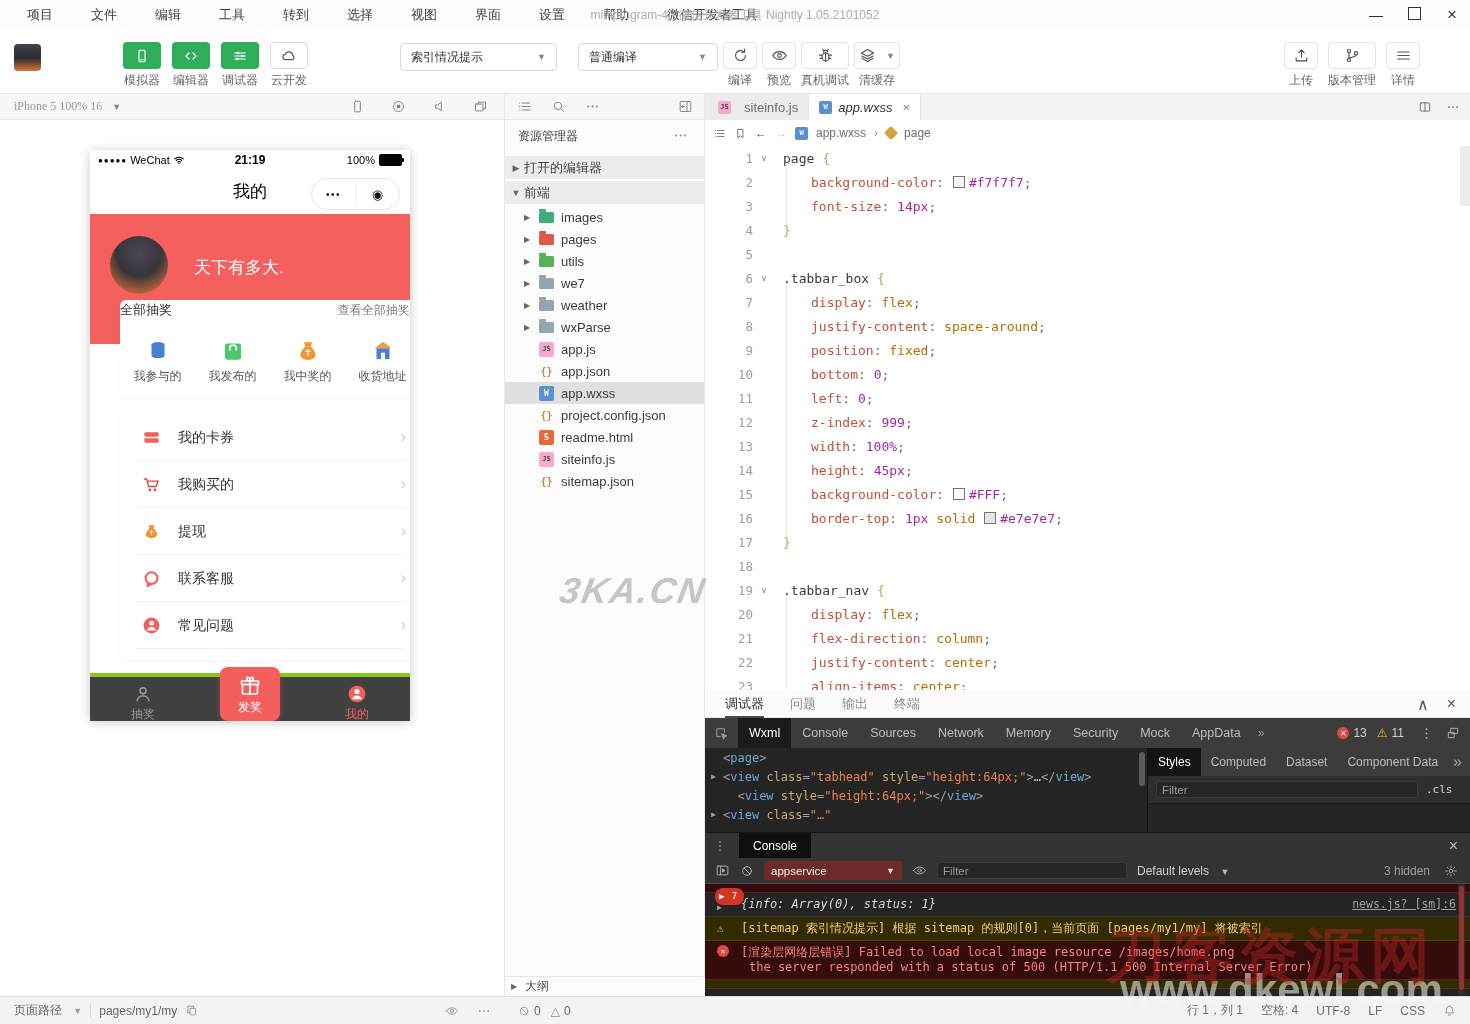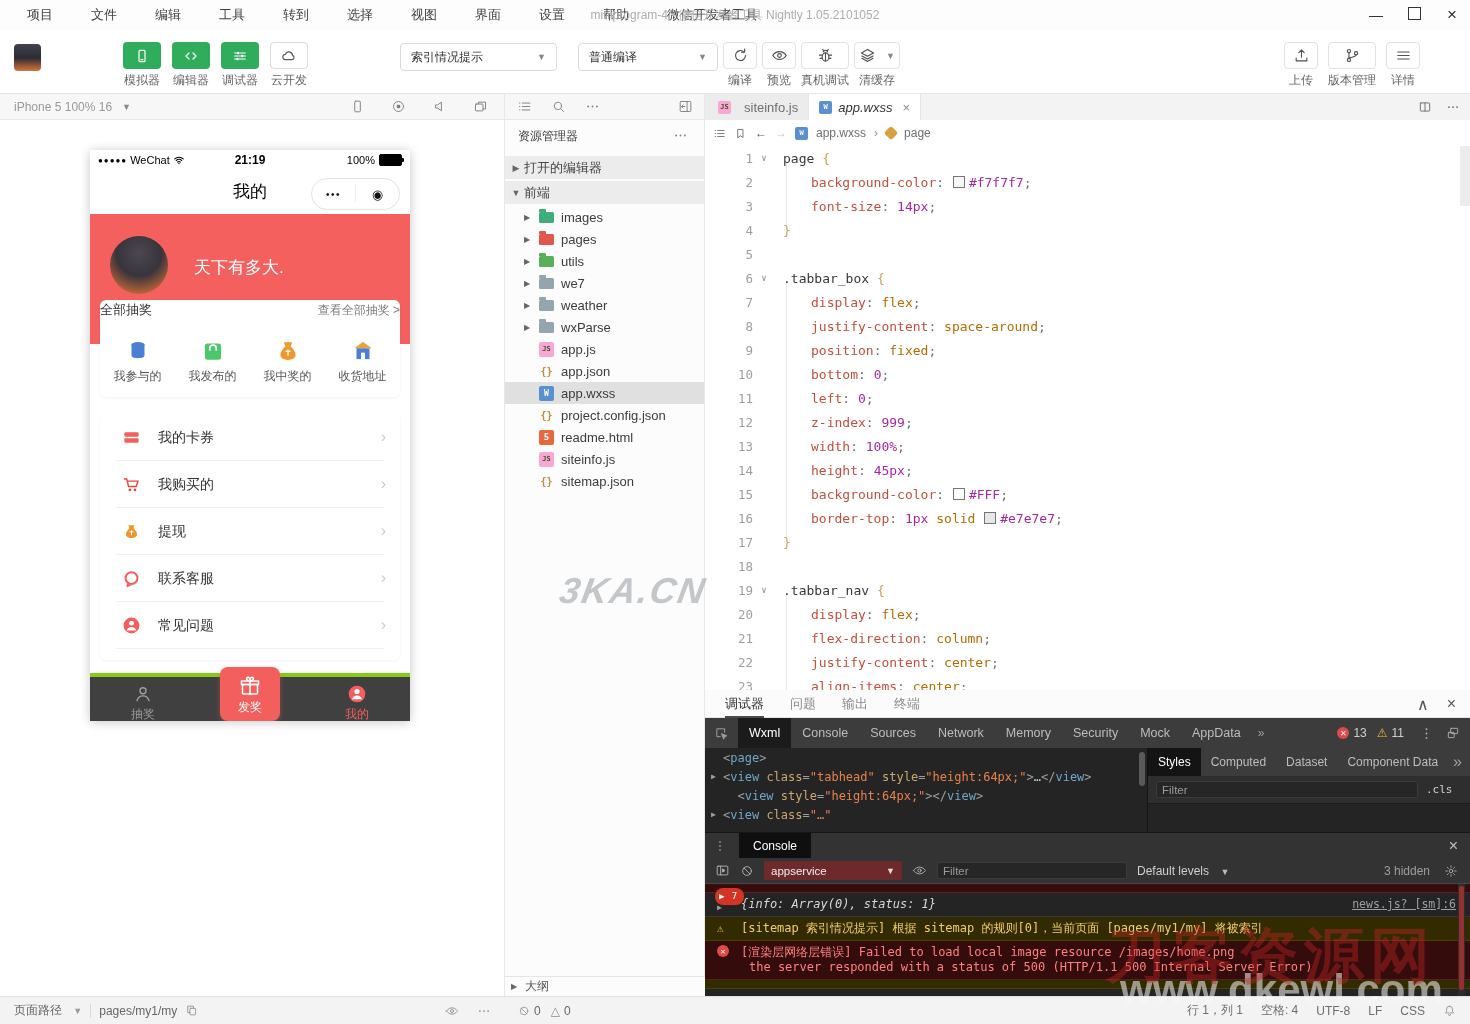--- a/index.html
+++ b/index.html
@@ -34,21 +34,21 @@
           display:flex;align-items:center;padding:0 10px;box-sizing:border-box;justify-content:space-between;}
   .caret{color:#888;font-size:9px;margin-left:8px;}
   #actions{left:723px;top:12px;gap:5px;}
   .act{text-align:center;}
   .act .box{height:27px;min-width:34px;border:1px solid #e2e2e2;border-radius:4px;display:flex;align-items:center;justify-content:center;gap:2px;padding:0 4px;box-sizing:border-box;}
   .act .lbl{font-size:12px;color:#666;margin-top:3px;white-space:nowrap;}
   #rightActs{left:1284px;top:12px;gap:10px;}
 
   
   #simStrip{left:0;top:94px;width:505px;height:26px;background:#f7f7f7;border-bottom:1px solid #e8e8e8;border-right:1px solid #e8e8e8;box-sizing:border-box;}
-  #simDevice{left:14px;top:0;height:25px;font-size:12px;color:#9a9a9a;gap:2px;}
+  #simDevice{left:14px;top:0;height:25px;font-size:12px;color:#9a9a9a;gap:2px;font-family:Liberation Serif, serif;}
   #simIcons{right:16px;top:0;height:25px;gap:26px;color:#7f7f7f;}
   #explStrip{left:505px;top:94px;width:200px;height:26px;background:#f7f7f7;border-bottom:1px solid #e8e8e8;border-right:1px solid #e8e8e8;box-sizing:border-box;}
   #explIcons{left:12px;top:0;height:25px;gap:19px;color:#7f7f7f;width:176px;}
 
   
   #simBody{left:0;top:120px;width:505px;height:876px;background:#fff;border-right:1px solid #e8e8e8;box-sizing:border-box;}
   #phone{left:90px;top:30px;width:320px;height:571px;background:#fff;box-shadow:0 1px 10px rgba(0,0,0,.22);overflow:hidden;}
   #pStatus{left:0;top:0;width:320px;height:20px;font-size:11px;color:#000;}
   #pCarrier{left:8px;top:0;height:20px;gap:3px;}
   .sigdots{font-size:8px;letter-spacing:1px;}
@@ -59,21 +59,21 @@
   #pNav{left:0;top:20px;width:320px;height:44px;background:#fff;}
   #pNavTitle{left:0;top:0;width:320px;height:44px;text-align:center;line-height:44px;font-size:17px;color:#000;}
   #capsule{right:10px;top:8px;width:87px;height:30px;border:1px solid #e3e3e3;border-radius:16px;background:#fff;display:flex;}
   #capsule .half{flex:1;display:flex;align-items:center;justify-content:center;font-size:13px;color:#111;}
   #capsule .div{width:1px;height:18px;background:#ededed;margin-top:5px;}
   #capDots{letter-spacing:1.5px;font-size:10px;}
   #pHeader{left:0;top:64px;width:320px;height:130px;background:#f4605e;}
   #pAvatar{left:20px;top:22px;width:58px;height:58px;border-radius:50%;
            background:radial-gradient(circle at 50% 30%,#4c4752 0%,#38343c 45%,#b06038 78%,#d98a45 100%);}
   #pName{left:104px;top:42px;font-size:17px;color:#fff;}
-  .card{background:#fff;border-radius:6px;box-shadow:0 1px 3px rgba(0,0,0,.06);}
+  .card{background:#fff;border-radius:6px;box-shadow:0 1px 3px rgba(0,0,0,.06);margin-left:20px;}
   #card1{left:10px;top:150px;width:300px;height:97px;}
   #card1Head{left:16px;right:12px;top:10px;height:20px;justify-content:space-between;display:flex;align-items:center;}
   #lotteryTitle{font-size:13px;color:#333;}
   #lotteryLink{font-size:12px;color:#7b7b7b;}
   #gridRow{left:0;top:34px;width:300px;height:60px;display:flex;}
   .gcell{flex:1;text-align:center;}
   .gcell .gic{height:30px;display:flex;align-items:flex-end;justify-content:center;}
   .gcell .glbl{font-size:12px;color:#555;margin-top:4px;}
   #card2{left:10px;top:264px;width:300px;height:246px;overflow:hidden;}
   .mrow{position:relative;height:47px;}

